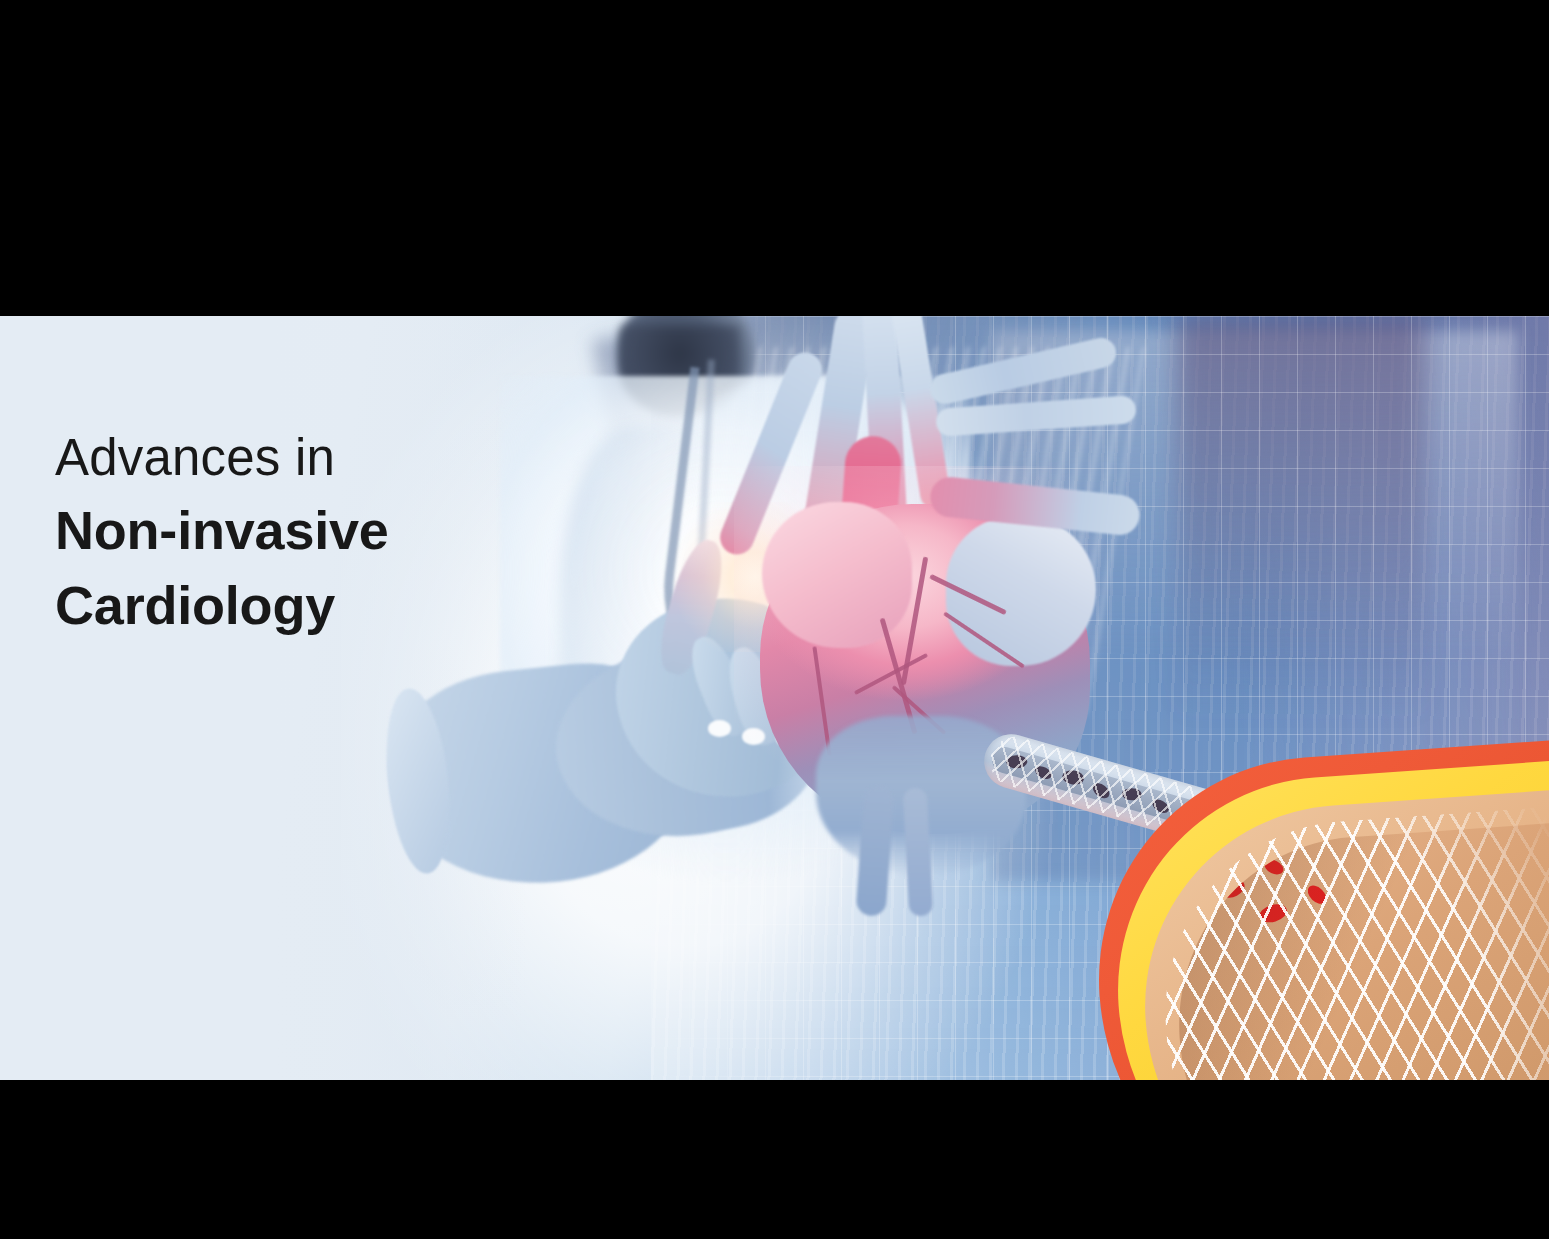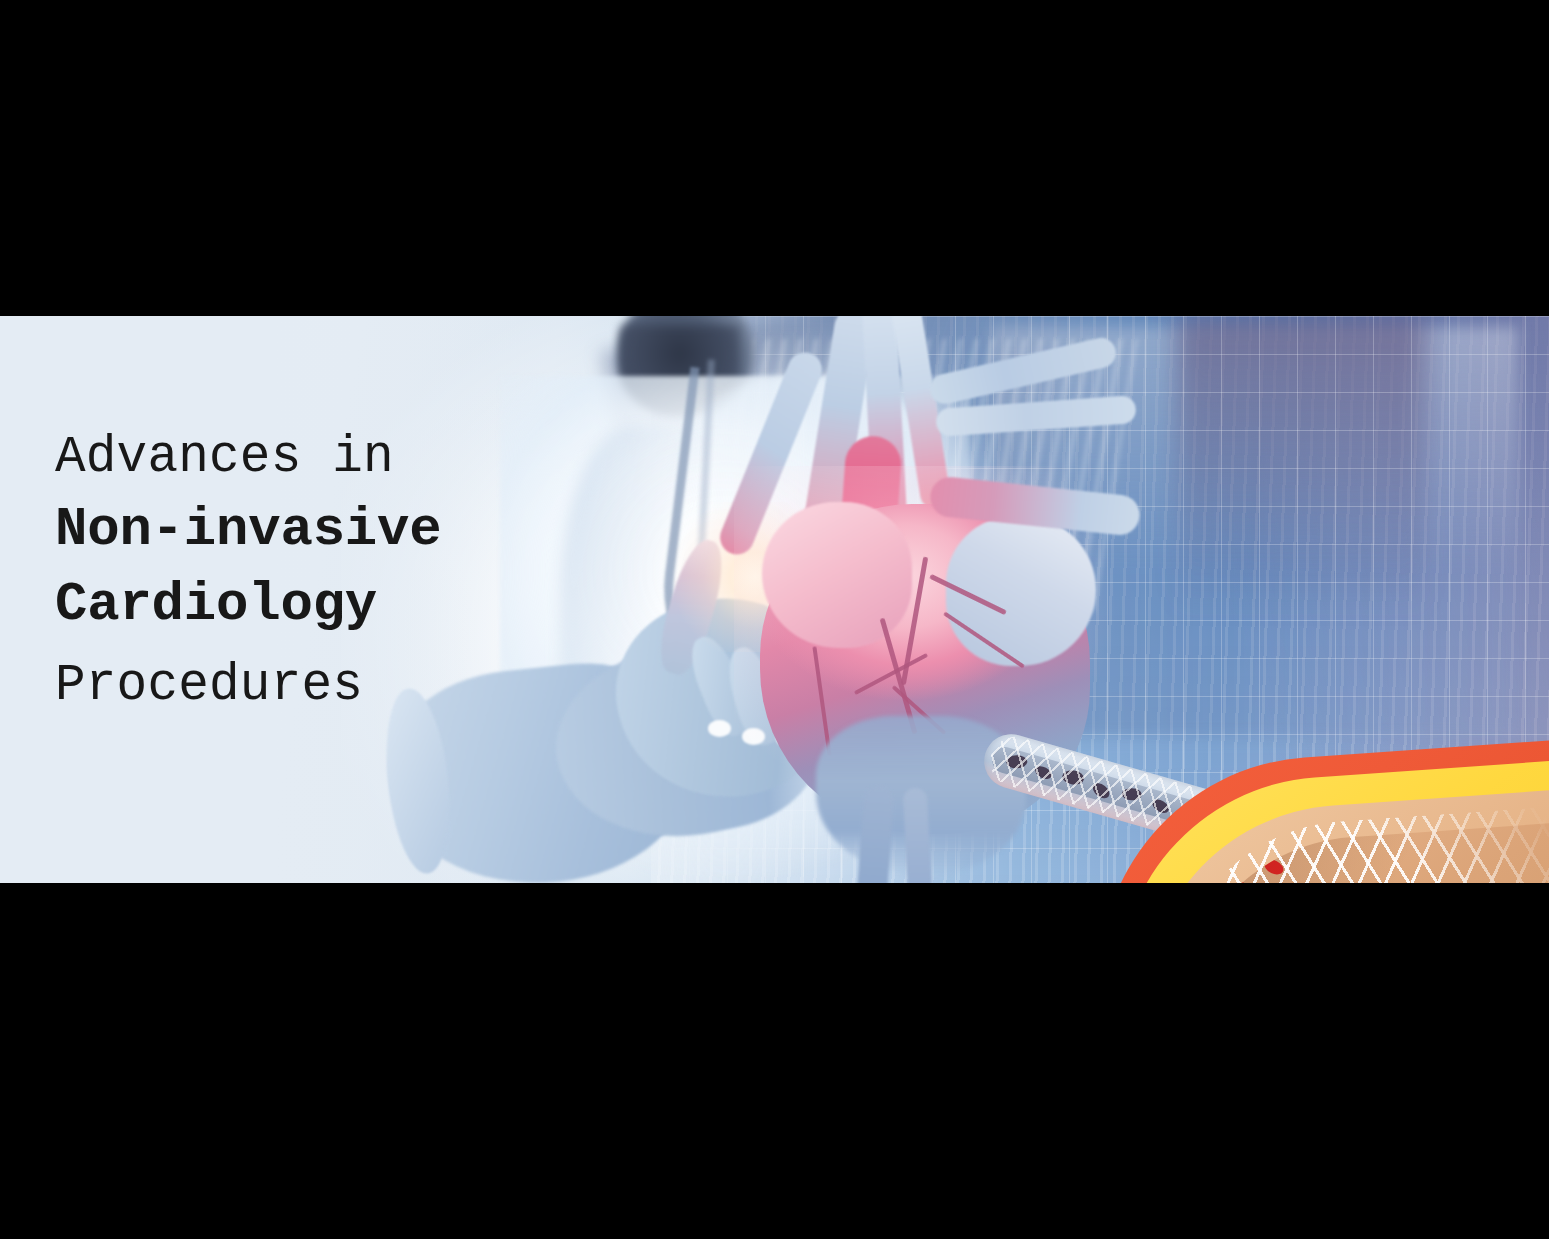--- a/index.html
+++ b/index.html
@@ -2,22 +2,22 @@
 <html><head>
 <meta charset="utf-8">
 <style>
   html,body{margin:0;padding:0;background:#000;}
   body{width:1549px;height:1239px;overflow:hidden;font-family:"Liberation Sans",sans-serif;}
 
   #stage{position:relative;width:1549px;height:1239px;background:#000;overflow:hidden;}
 
   
   #banner{
-    position:absolute;left:0;top:316px;width:1549px;height:567px;
-    overflow:hidden;background:#e3ebf3;font-family:Liberation Mono, monospace;
+    position:absolute;left:0;top:316px;width:1549px;height:764px;
+    overflow:hidden;background:#e3ebf3;
   }
 
   
   .bg-base{
     position:absolute;inset:0;
     background:
       linear-gradient(100deg,
         #e6edf4 0%, #e4ecf4 22%, #dfe9f3 34%,
         #cfe0ef 44%, #a9c6e4 56%, #7ea9d6 68%,
         #6f9acd 78%, #7d9ccc 88%, #8f9fc7 100%);
@@ -344,21 +344,21 @@
   .title{
     position:absolute;left:55px;top:116px;width:470px;
     color:#181818;
     letter-spacing:.1px;
   }
   .t-line{display:block;line-height:1.0;}
   .t-light{font-size:51px;font-weight:300;letter-spacing:.2px;}
   .t-bold{font-size:54px;font-weight:700;letter-spacing:-.2px;}
   .t-l1{margin-bottom:20px;}
   .t-l2{margin-bottom:21px;}
-  .t-l3{margin-bottom:28px;}
+  .t-l3{margin-bottom:10px;}
 </style>
 </head>
 <body>
 
 <div id="stage">
 
   <div id="banner">
 
     <div class="bg-base"></div>
     <div class="corridor"></div>
@@ -441,17 +441,16 @@
 
       </div>
       <div class="art-shadow"></div>
       <div class="stent-mesh"></div>
     </div>
 
     <div class="title">
       <span class="t-line t-light t-l1">Advances in</span>
       <span class="t-line t-bold t-l2">Non-invasive</span>
       <span class="t-line t-bold t-l3">Cardiology</span>
-      <span class="t-line t-light">Procedures</span>
     </div>
 
   </div>
 </div>
 
 </body></html>

